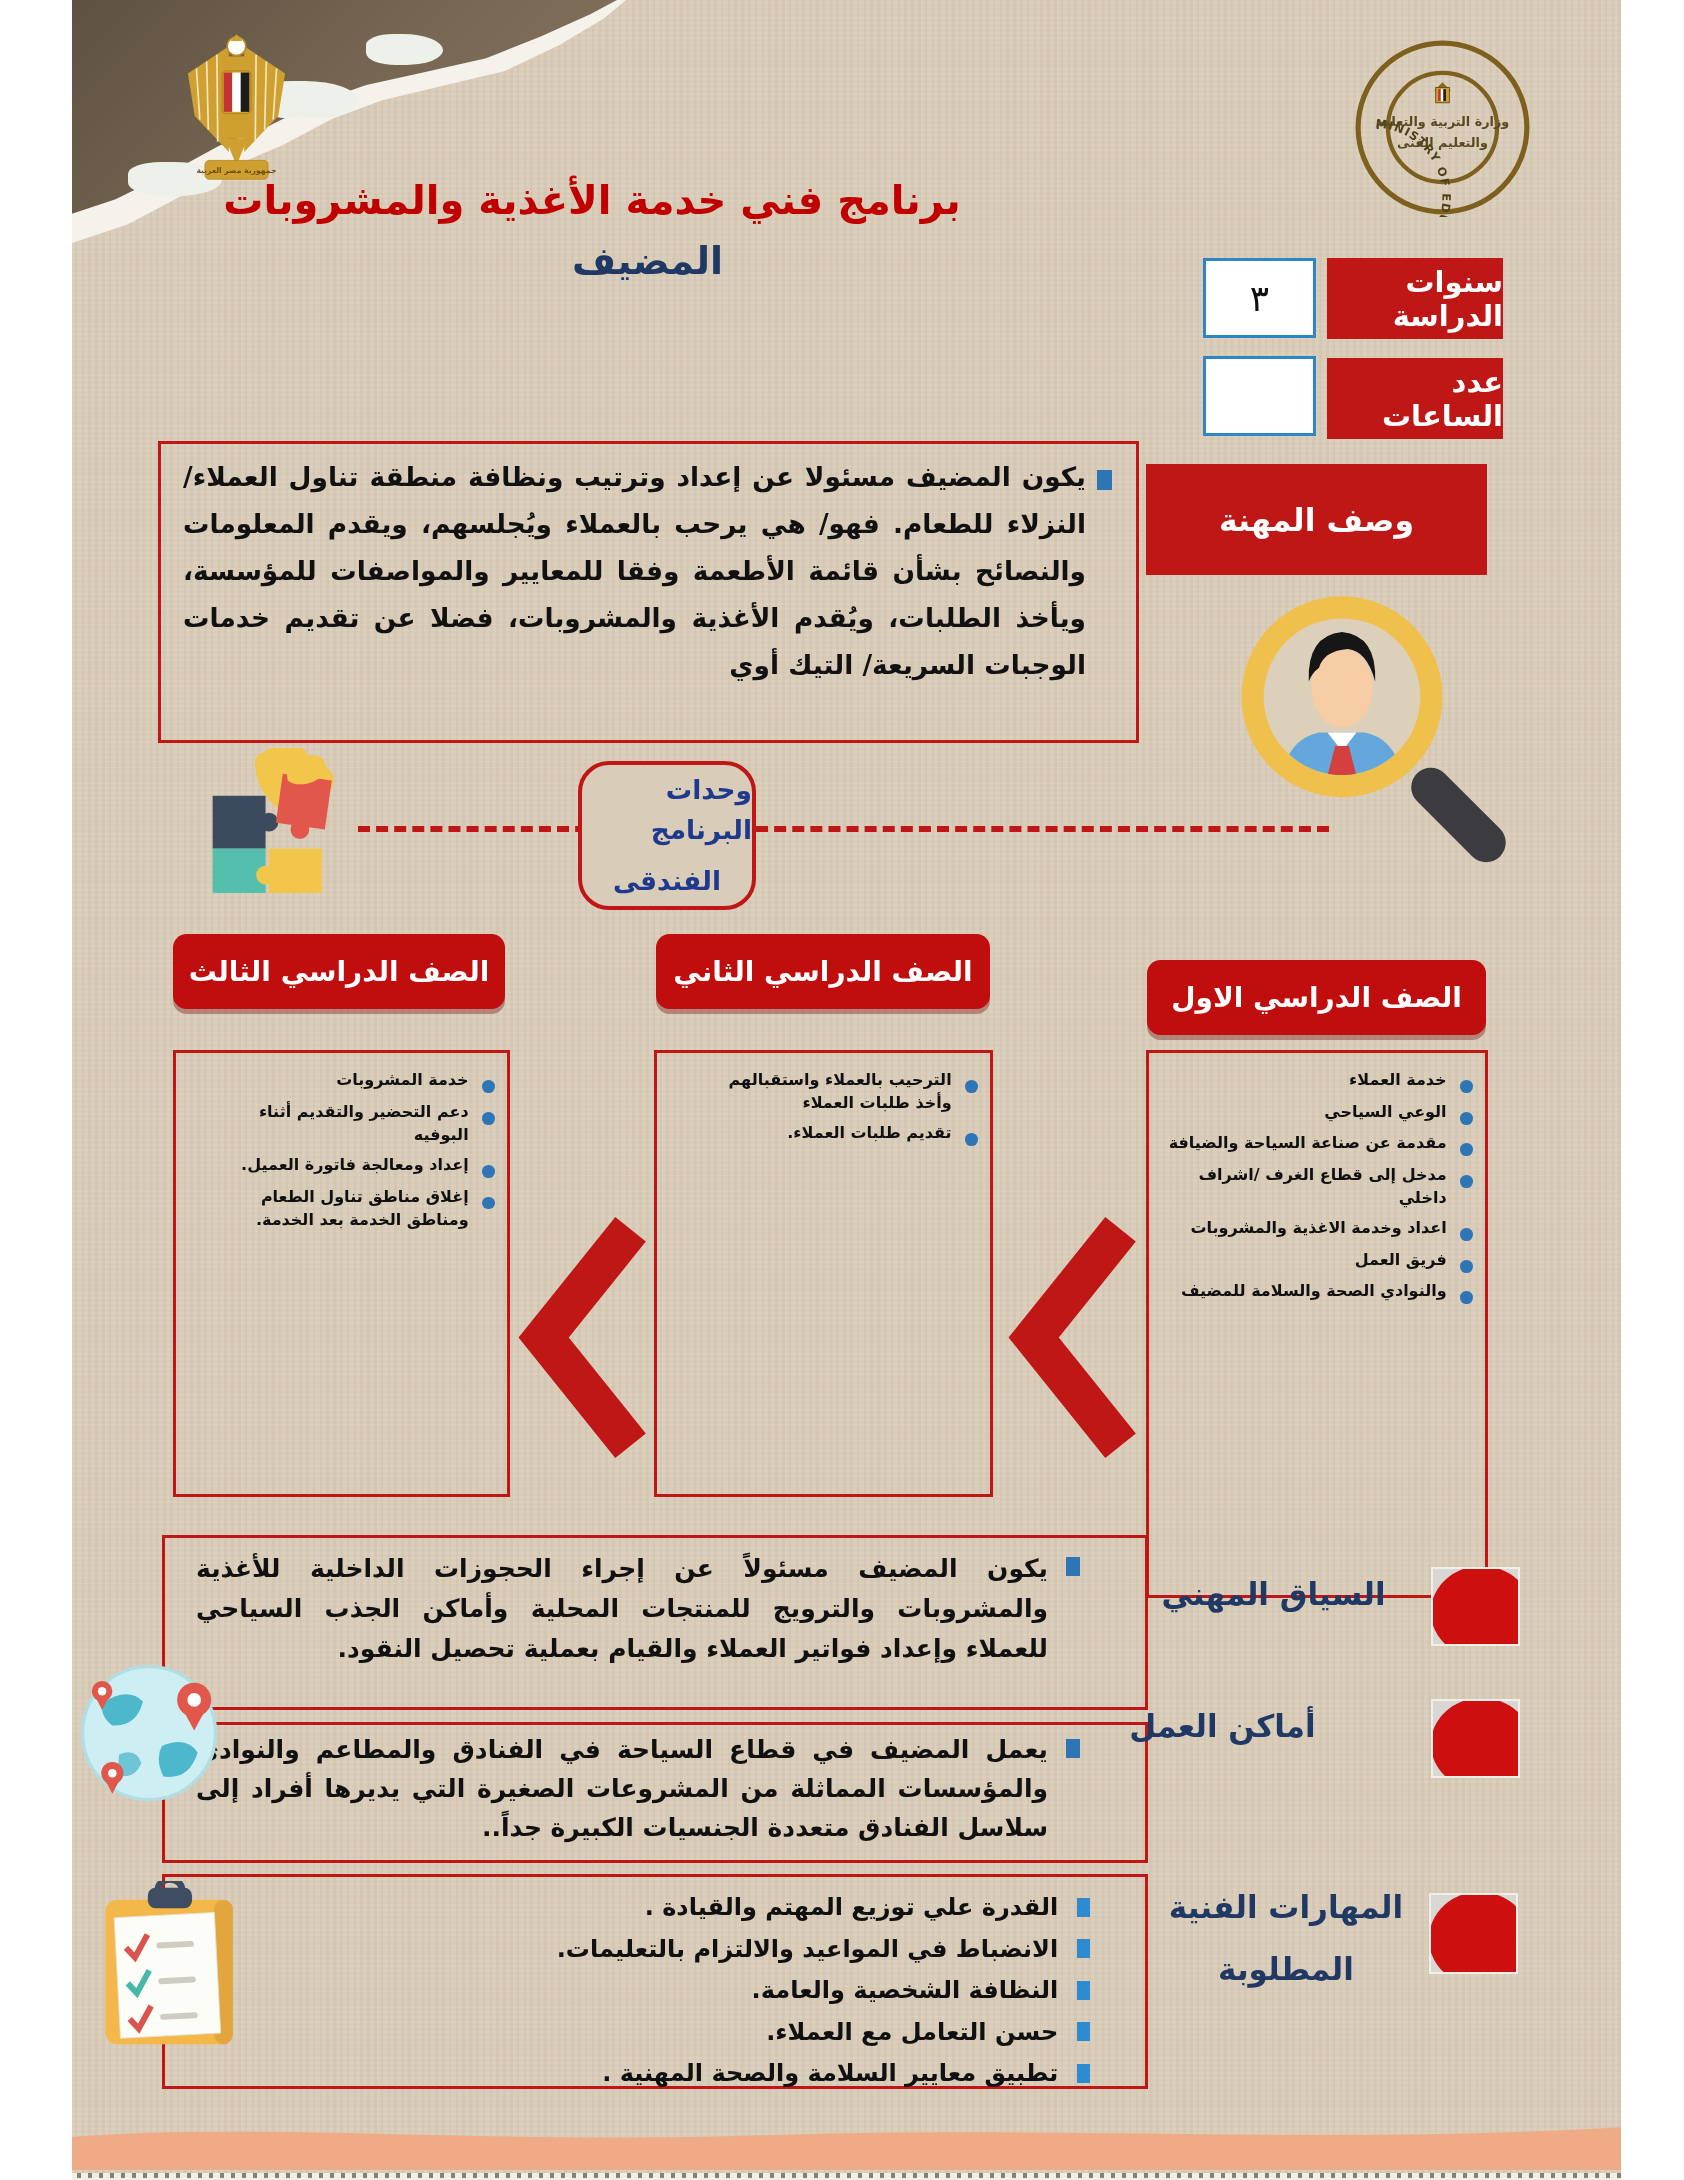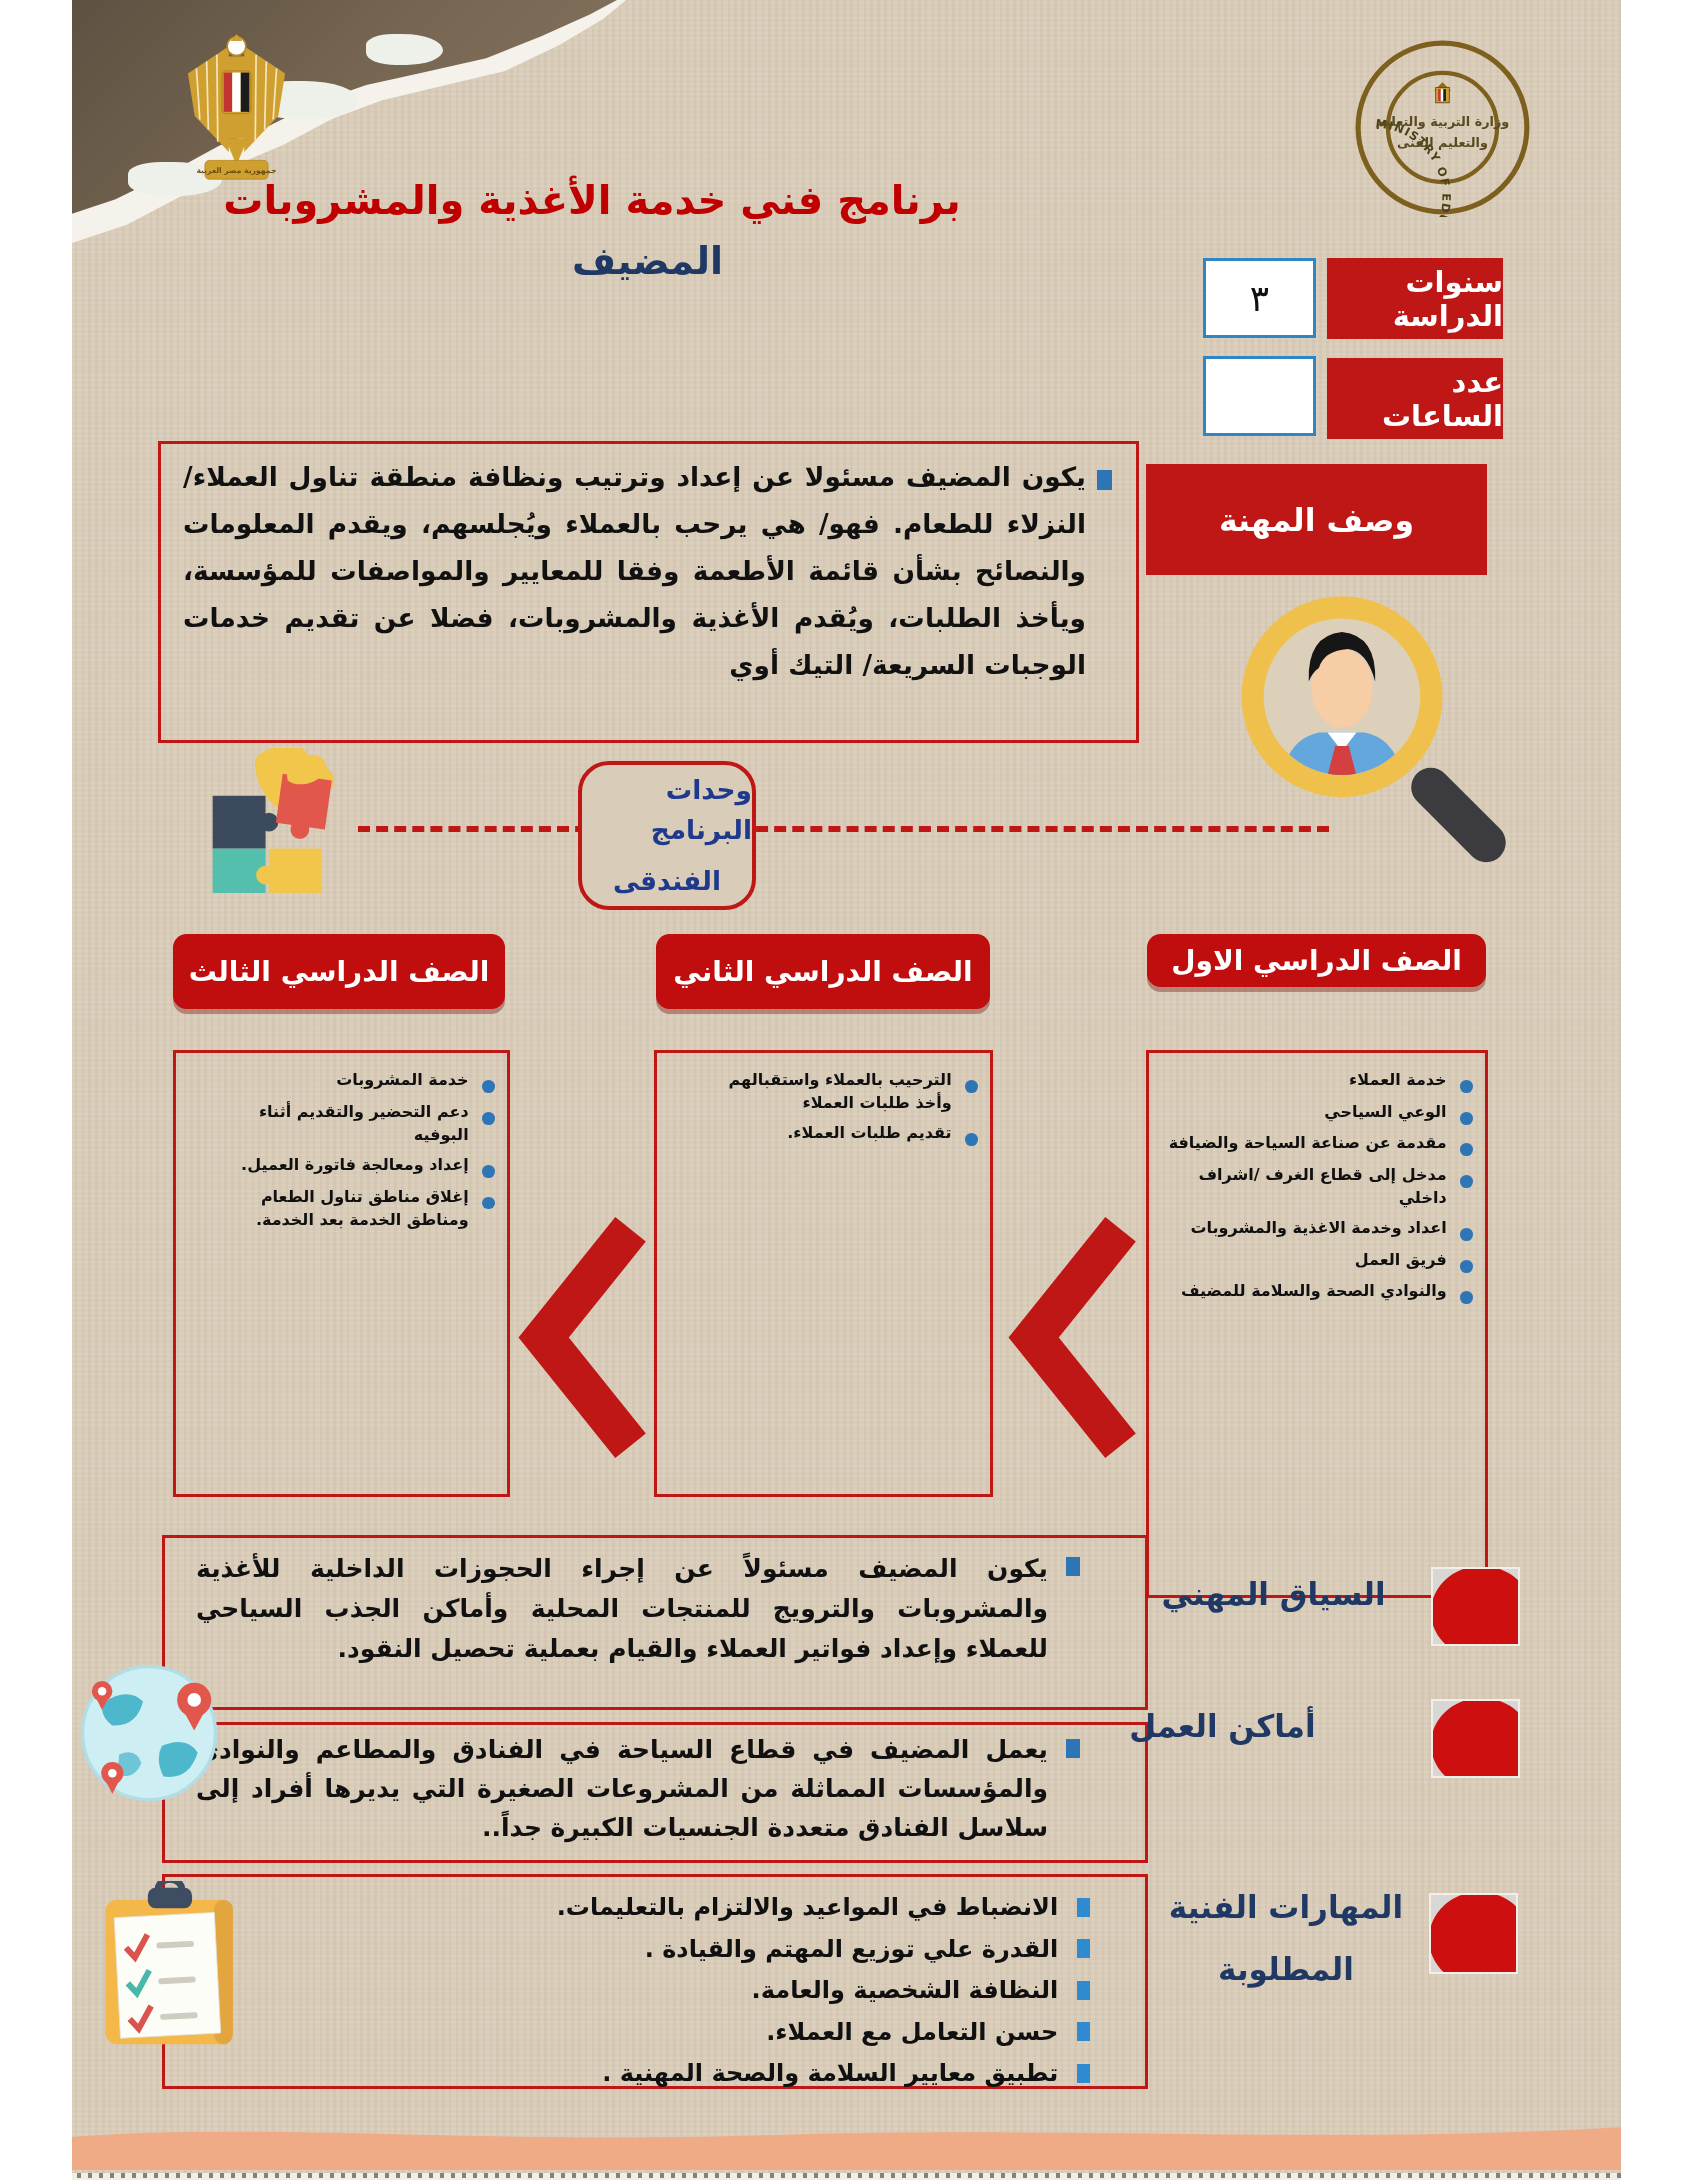--- a/index.html
+++ b/index.html
@@ -161,21 +161,21 @@
       <path d="M96,22 C118,2 148,4 142,28 C130,44 108,46 98,38 Z" fill="#f2c64b"></path>
     </svg>
   </div>
 
   <div class="abs dash-line" style="left:358px;top:826px;width:971px;height:0;"></div>
   <div class="abs units-box" style="left:578px;top:761px;width:170px;height:141px;" dir="rtl">
     <div>وحدات البرنامج</div>
     <div>الفندقى</div>
   </div>
 
-  <div class="abs grade-header" style="left:1147px;top:934px;width:339px;height:53px;" dir="rtl">الصف الدراسي الاول</div>
+  <div class="abs grade-header" style="left:1147px;top:960px;width:339px;height:75px;" dir="rtl">الصف الدراسي الاول</div>
   <div class="abs grade-header" style="left:656px;top:934px;width:334px;height:75px;" dir="rtl">الصف الدراسي الثاني</div>
   <div class="abs grade-header" style="left:173px;top:934px;width:332px;height:75px;" dir="rtl">الصف الدراسي الثالث</div>
 
   <div class="abs grade-box" style="left:1146px;top:1050px;width:342px;height:548px;">
     <div class="li-row">
         <div class="li-dot"></div>
         <div class="li-text">خدمة العملاء</div>
       </div>
     <div class="li-row">
         <div class="li-dot"></div>
@@ -281,25 +281,25 @@
           <circle cx="52" cy="142" r="5" fill="#ffffff"></circle>
           <polygon points="43,149 61,149 52,166" fill="#e2574c"></polygon>
       </g>
     </svg>
   </div>
 
   <div class="abs red-border-box" style="left:162px;top:1874px;width:980px;height:209px;"></div>
   <div class="abs" style="left:221px;top:1893px;width:869px;z-index:9;">
     <div class="skill-row">
         <div class="skill-sq"></div>
+        <div class="skill-text">القدرة علي توزيع المهتم والقيادة .</div>
+      </div>
+    <div class="skill-row">
+        <div class="skill-sq"></div>
         <div class="skill-text">الانضباط في المواعيد والالتزام بالتعليمات.</div>
-      </div>
-    <div class="skill-row">
-        <div class="skill-sq"></div>
-        <div class="skill-text">القدرة علي توزيع المهتم والقيادة .</div>
       </div>
     <div class="skill-row">
         <div class="skill-sq"></div>
         <div class="skill-text">النظافة الشخصية والعامة.</div>
       </div>
     <div class="skill-row">
         <div class="skill-sq"></div>
         <div class="skill-text">حسن التعامل مع العملاء.</div>
       </div>
     <div class="skill-row">

